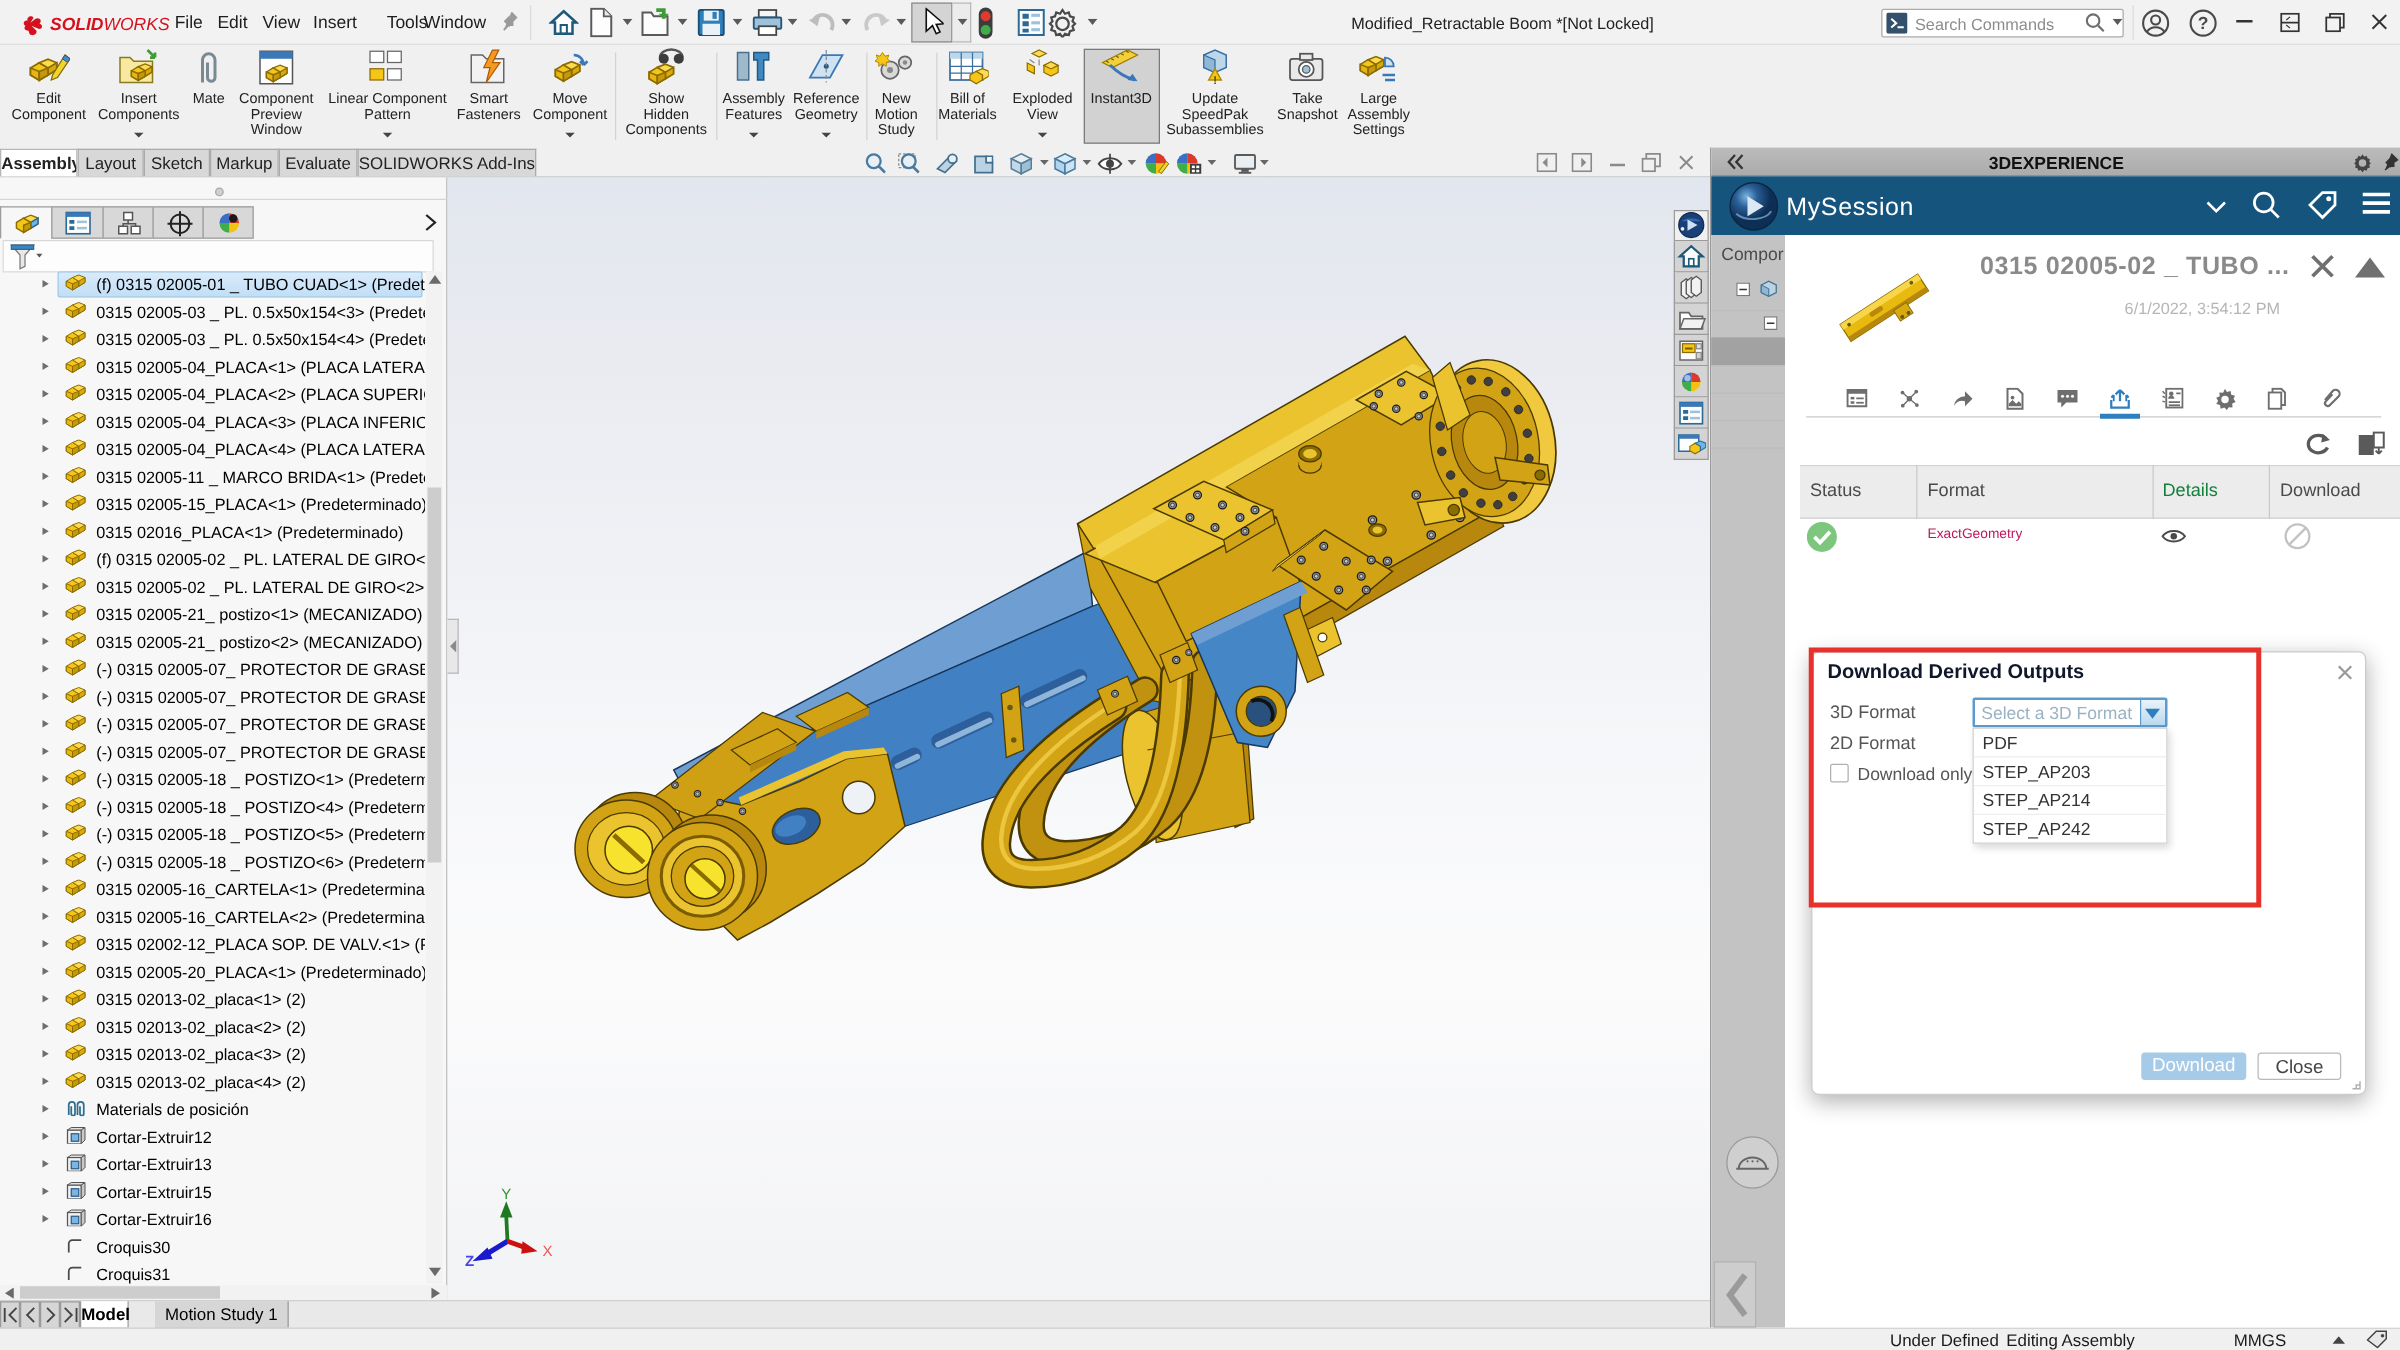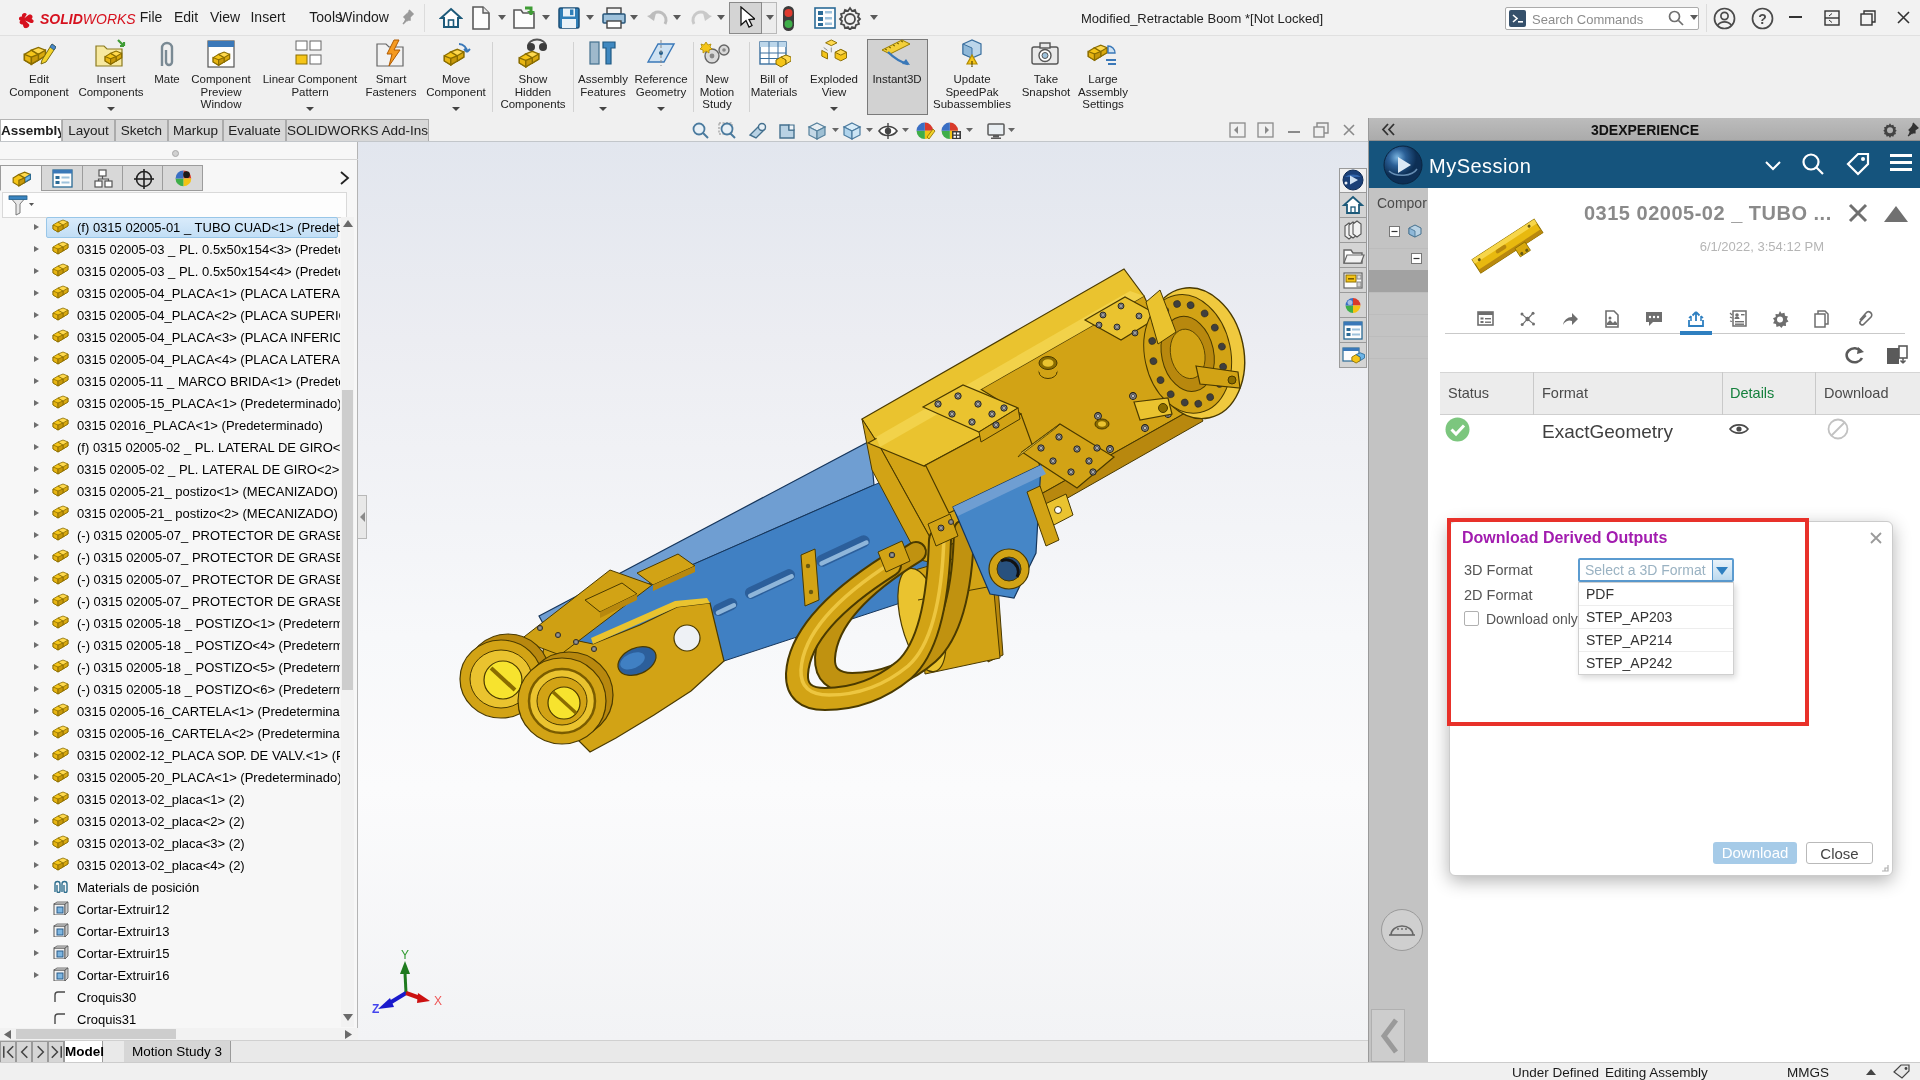--- a/index.html
+++ b/index.html
@@ -835,21 +835,21 @@
       </svg>
       <div class="abs" style="left:32px;top:0;width:16px;height:22px;background:#d6d6d6;border:1px solid #9a9a9a"></div>
       <svg class="abs" style="left:32px;top:2px" width="17" height="18" viewBox="0 0 18 18">
         <path d="M6,3 L12,9 L6,15" stroke="#444" stroke-width="1.6" fill="none"></path>
       </svg>
       <div class="abs" style="left:48px;top:0;width:16px;height:22px;background:#d6d6d6;border:1px solid #9a9a9a"></div>
       <svg class="abs" style="left:48px;top:2px" width="17" height="18" viewBox="0 0 18 18">
         <path d="M14,3 L14,15 M4,3 L10,9 L4,15" stroke="#444" stroke-width="1.6" fill="none"></path>
       </svg>
       <div class="mtab" style="left:64px;width:39px;background:#ffffff;border:1px solid #9a9a9a;border-top:none;font-weight:bold">Model</div>
-      <div class="mtab" style="left:124px;width:107px;background:#d6d6d6;border:1px solid #9a9a9a;border-top:none;border-left:none">Motion Study 3</div>
+      <div class="mtab" style="left:124px;width:107px;background:#d6d6d6;border:1px solid #9a9a9a;border-top:none;border-left:none">Motion Study 1</div>
     </div>
 <div class="abs" id="statusbar">
       <div class="abs" style="left:1512px;top:2px">Under Defined</div>
       <div class="abs" style="left:1605px;top:2px">Editing Assembly</div>
       <div class="abs" style="left:1787px;top:2px">MMGS</div>
       <svg class="abs" style="left:1866px;top:6px" width="10" height="7">
         <polygon points="5,0 10,6 0,6" fill="#444"></polygon>
       </svg>
       <svg class="abs" style="left:1893px;top:1px" width="18" height="15" viewBox="0 0 18 15">
         <path d="M1,8 L8,1 H16 V7 L9,14 Z" fill="#e8e8e8" stroke="#444" stroke-width="1.2"></path>
@@ -1253,32 +1253,32 @@
       <div class="abs" style="left:353px;top:254px;width:1px;height:43px;background:#c9c9c9"></div>
       <div class="abs" style="left:446px;top:254px;width:1px;height:43px;background:#c9c9c9"></div>
       <div class="abs" style="left:79px;top:267px;font-size:14.5px;color:#4a4a4a">Status</div>
       <div class="abs" style="left:173px;top:267px;font-size:14.5px;color:#4a4a4a">Format</div>
       <div class="abs" style="left:361px;top:267px;font-size:14.5px;color:#15803d">Details</div>
       <div class="abs" style="left:455px;top:267px;font-size:14.5px;color:#4a4a4a">Download</div>
       <svg class="abs" style="left:76px;top:299px" width="25" height="25">
         <circle cx="12.5" cy="12.5" r="12" fill="#7cc67e"></circle>
         <path d="M6.5,12.5 L11,17 L19,8.5" fill="none" stroke="#fff" stroke-width="3"></path>
       </svg>
-      <div class="abs" style="left:173px;top:303px;font-size:19px;color:#404040">ExactGeometry</div>
+      <div class="abs" style="left:173px;top:303px;font-size:11px;color:#be185d">ExactGeometry</div>
       <svg class="abs" style="left:360px;top:304px" width="20" height="14" viewBox="0 0 20 14">
         <path d="M1,7 C5,1.5 15,1.5 19,7 C15,12.5 5,12.5 1,7 Z" fill="none" stroke="#4a4a4a" stroke-width="1.6"></path>
         <circle cx="10" cy="7" r="2.6" fill="#4a4a4a"></circle>
       </svg>
       <svg class="abs" style="left:458px;top:300px" width="22" height="22">
         <circle cx="11" cy="11" r="9.5" fill="none" stroke="#c2c2c2" stroke-width="1.8"></circle>
         <line x1="4.5" y1="17.5" x2="17.5" y2="4.5" stroke="#c2c2c2" stroke-width="1.8"></line>
       </svg>
     </div>
 <div class="abs" style="left:1449px;top:521px;width:444px;height:355px;background:#ffffff;border:1px solid #cccccc;border-radius:6px;box-shadow:0 5px 18px rgba(0,0,0,0.3)"></div>
-    <div class="abs" style="left:1462px;top:529px;font-size:16px;font-weight:bold;color:#a21caf">Download Derived Outputs</div>
+    <div class="abs" style="left:1462px;top:529px;font-size:16px;font-weight:bold;color:#0f172a">Download Derived Outputs</div>
     <svg class="abs" style="left:1869px;top:531px" width="14" height="14">
       <path d="M2,2 L12,12 M12,2 L2,12" stroke="#9a9a9a" stroke-width="1.8"></path>
     </svg>
     <div class="abs" style="left:1464px;top:562px;font-size:14.5px;color:#555">3D Format</div>
     <div class="abs" style="left:1464px;top:587px;font-size:14.5px;color:#555">2D Format</div>
     <div class="abs" style="left:1578px;top:558px;width:156px;height:24px;background:#fff;border:2px solid #5b9bd0;border-radius:2px"></div>
     <div class="abs" style="left:1585px;top:562px;font-size:14px;color:#9ab2c2">Select a 3D Format</div>
     <div class="abs" style="left:1712px;top:560px;width:20px;height:20px;background:linear-gradient(180deg,#e9f3fa,#bcd9ee);border-left:1px solid #5b9bd0"></div>
     <svg class="abs" style="left:1715px;top:566px" width="14" height="10">
       <polygon points="1,1 13,1 7,9" fill="#2e7fc0"></polygon>

